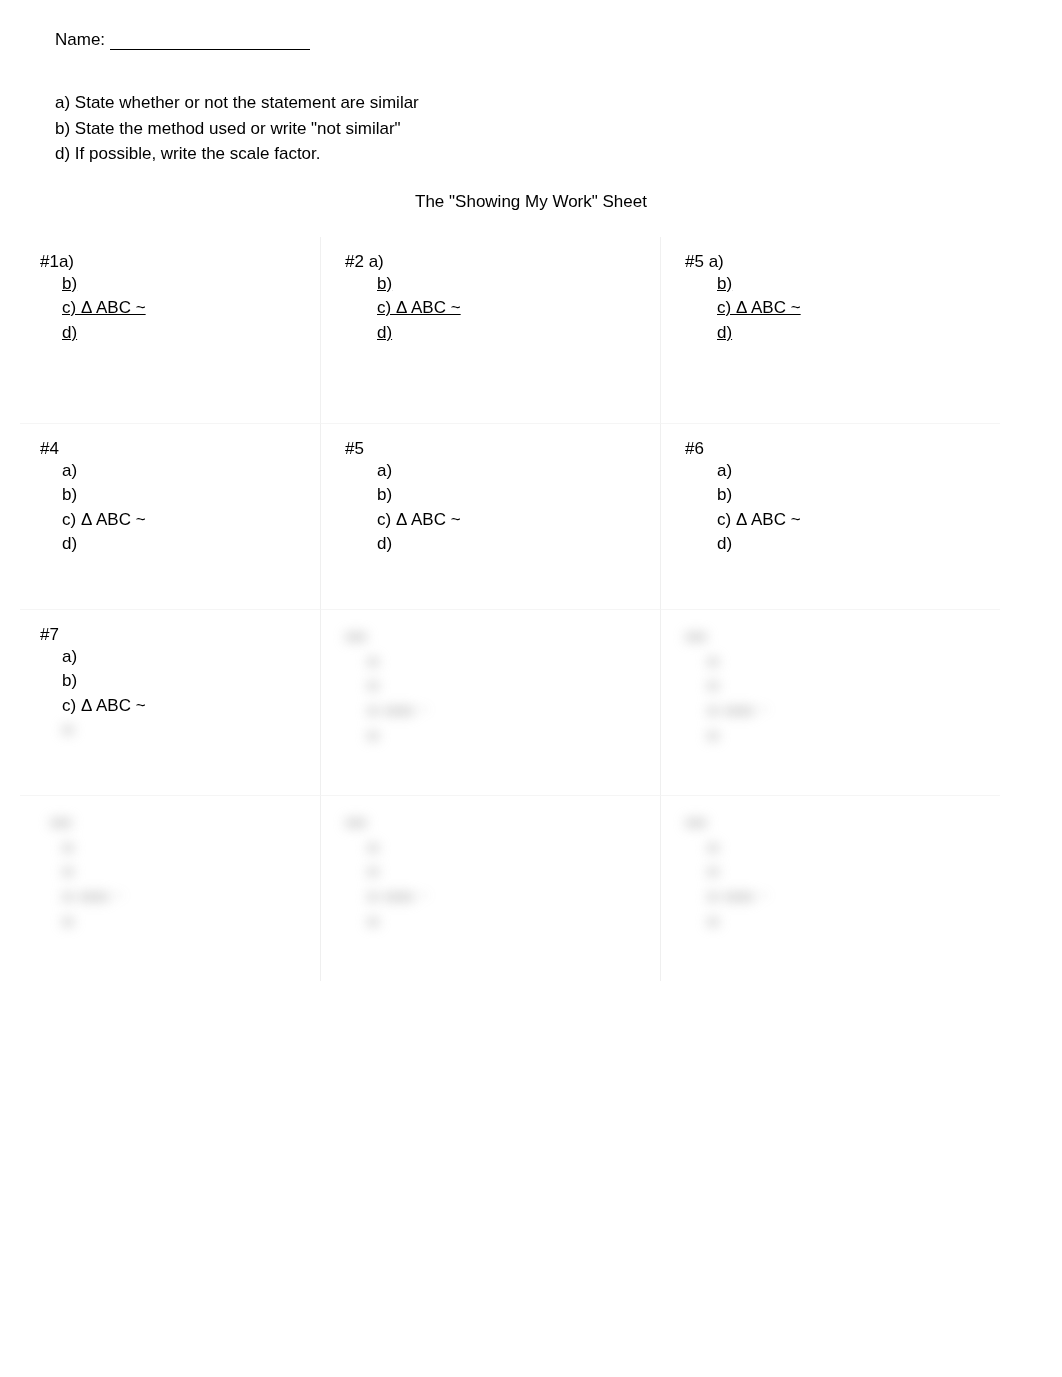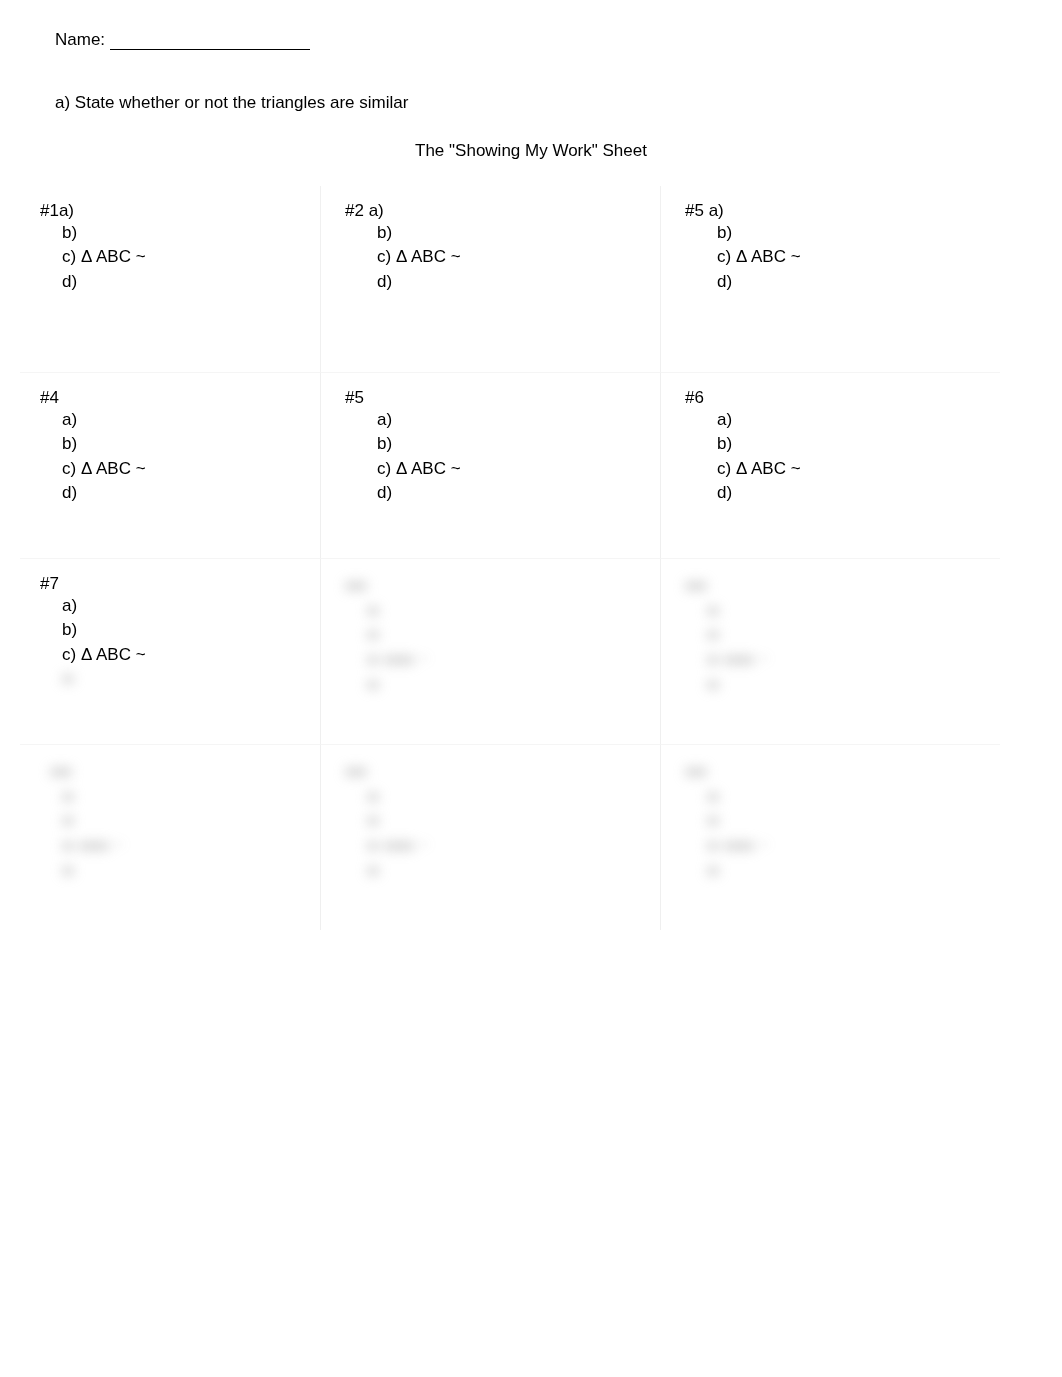--- a/index.html
+++ b/index.html
@@ -44,20 +44,21 @@
     padding: 15px 20px 15px 20px;
     box-sizing: border-box;
     border-top: 1px solid rgba(0,0,0,0.04);
   }
   .cell.col2, .cell.col3 {
     border-left: 1px solid rgba(0,0,0,0.06);
     padding-left: 24px;
   }
   .cell.row1 {
     border-top: none;
+    text-decoration: underline;
   }
   .q-head {
     display: block;
   }
   .q-lines {
     padding-left: 22px;
     line-height: 1.45;
   }
   .inline-head {
     display: inline-block;
@@ -101,21 +102,23 @@
 <body>
 
 <div class="page">
 
   <div class="name-line">
     <span>Name:</span>
     <span class="underline"></span>
   </div>
 
   <div class="assignment-block">
-    <div>a)  State whether or not the triangles are similar</div>
+    <div>a)  State whether or not the statement are similar</div>
+    <div>b)  State the method used or write "not similar"</div>
+    <div>d)  If possible, write the scale factor.</div>
   </div>
 
   <div class="sheet-title">The "Showing My Work" Sheet</div>
 
   <div class="grid">
 
     <div class="cell row1 col1">
       <span class="inline-head">#1a)</span>
       <div class="q-lines">
         <div>b)</div>

